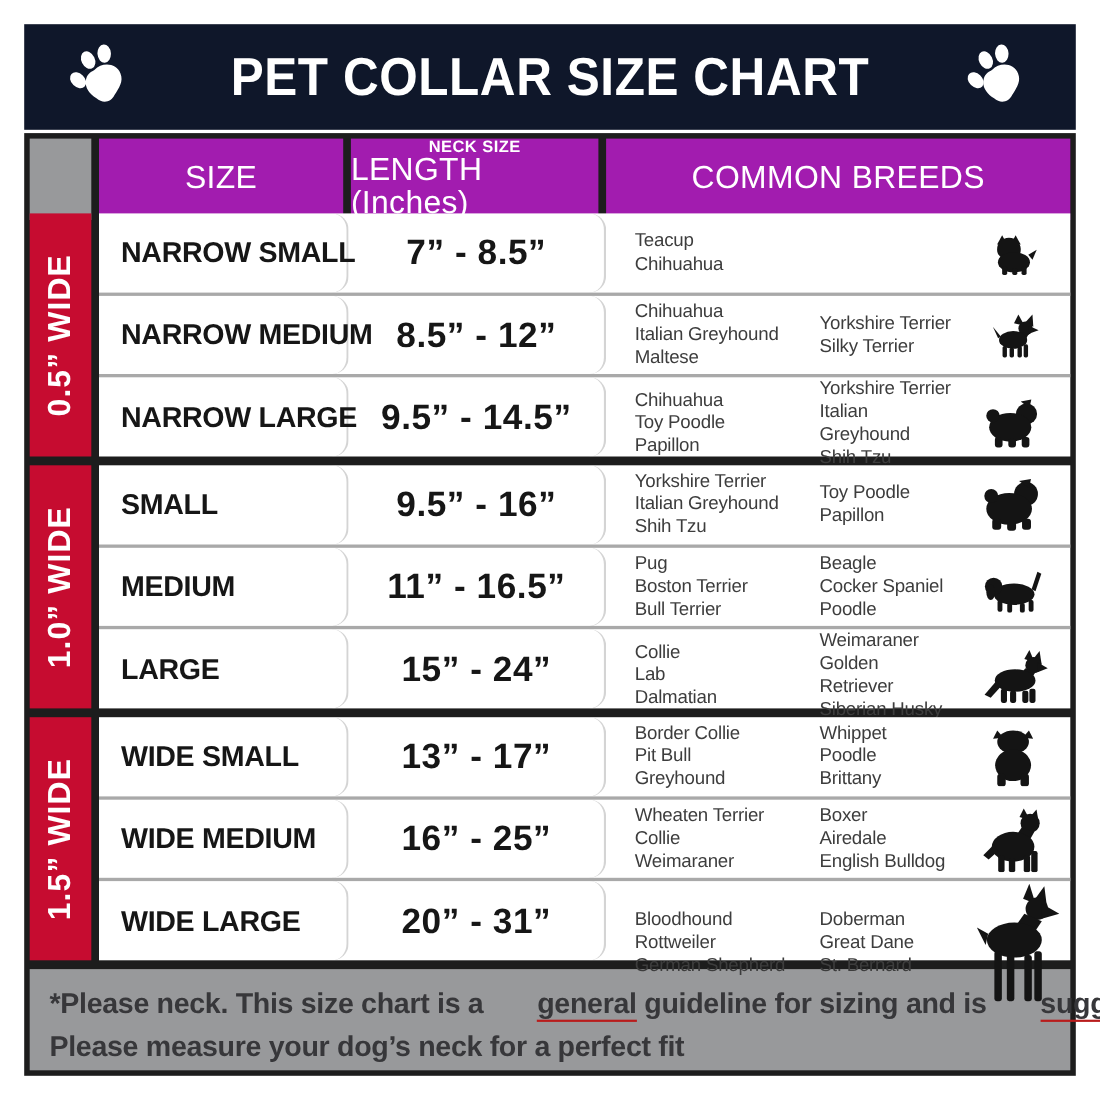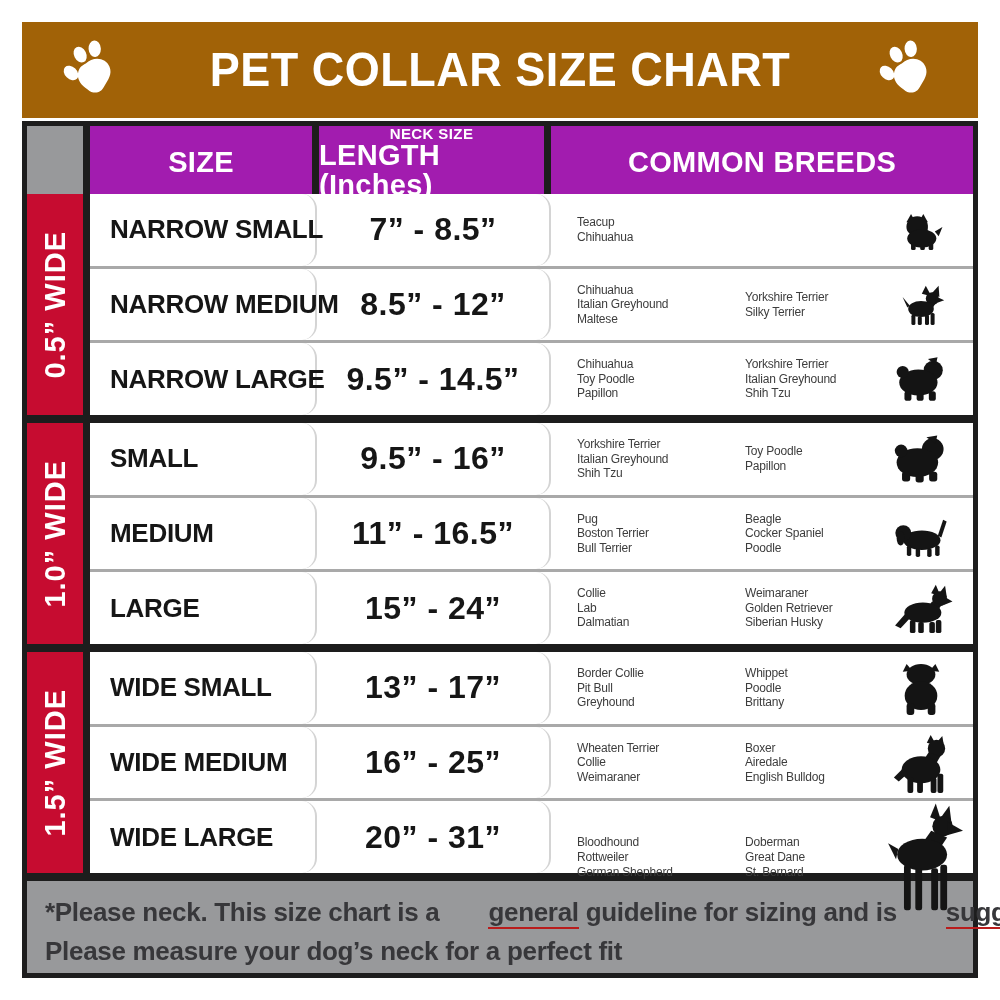--- a/index.html
+++ b/index.html
@@ -5,21 +5,21 @@
   html,body{margin:0;padding:0;}
   body{
     width:1000px;height:1000px;background:#ffffff;
     font-family:"Liberation Sans","DejaVu Sans",sans-serif;
     position:relative;overflow:hidden;
   }
   .wrap{position:absolute;left:22px;top:22px;width:956px;}
 
   
   .title-bar{
-    height:96px;background:#a16207;
+    height:96px;background:#0f172a;
     display:flex;align-items:center;justify-content:space-between;
     padding:0 34px;box-sizing:border-box;
   }
   .title-bar h1{
     margin:0;color:#ffffff;font-size:45px;font-weight:bold;
     letter-spacing:.5px;white-space:nowrap;transform:scaleY(1.08);
   }
   .paw{width:72px;height:60px;}
 
   
@@ -30,21 +30,21 @@
   
   .head-row{
     display:grid;grid-template-columns:56px 222px 225px 1fr;gap:7px;
     height:61px;margin-bottom:7px;
   }
   .corner{background:#98999b;}
   .hcell{
     background:#a21caf;color:#ffffff;display:flex;flex-direction:column;
     align-items:center;justify-content:center;line-height:1.02;
   }
-  .hcell .big{font-size:29px;font-weight:bold;letter-spacing:.3px;}
+  .hcell .big{font-size:29px;font-weight:normal;letter-spacing:.3px;}
   .hcell .small{font-size:15px;font-weight:bold;letter-spacing:.4px;}
 
   
   .section{
     display:grid;grid-template-columns:56px 1fr;gap:7px;
     height:221px;margin-bottom:8px;
   }
   .section:last-of-type{margin-bottom:7px;}
   .wlabel{
     background:#c60c30;color:#ffffff;display:flex;align-items:center;justify-content:center;
@@ -63,21 +63,21 @@
   }
   .cell.len{
     border-right:2px solid #d4d4d4;justify-content:center;
     font-size:32px;font-weight:bold;color:#161616;letter-spacing:.5px;white-space:nowrap;
   }
   .cell.breeds{
     display:grid;grid-template-columns:168px 1fr 104px;align-items:center;
     padding-left:26px;
   }
   .bl{
-    font-size:12px;color:#3d3d3d;line-height:1.22;letter-spacing:-.2px;
+    font-size:17px;color:#3d3d3d;line-height:1.22;letter-spacing:-.2px;
     white-space:pre-line;
   }
   .icon-wrap{display:flex;align-items:center;justify-content:center;position:relative;z-index:2;}
   .icon-wrap svg{display:block;}
 
   
   .note-bar{
     background:#98999b;height:92px;box-sizing:border-box;
     display:flex;flex-direction:column;justify-content:center;
     padding:10px 18px 0 18px;color:#37373a;

